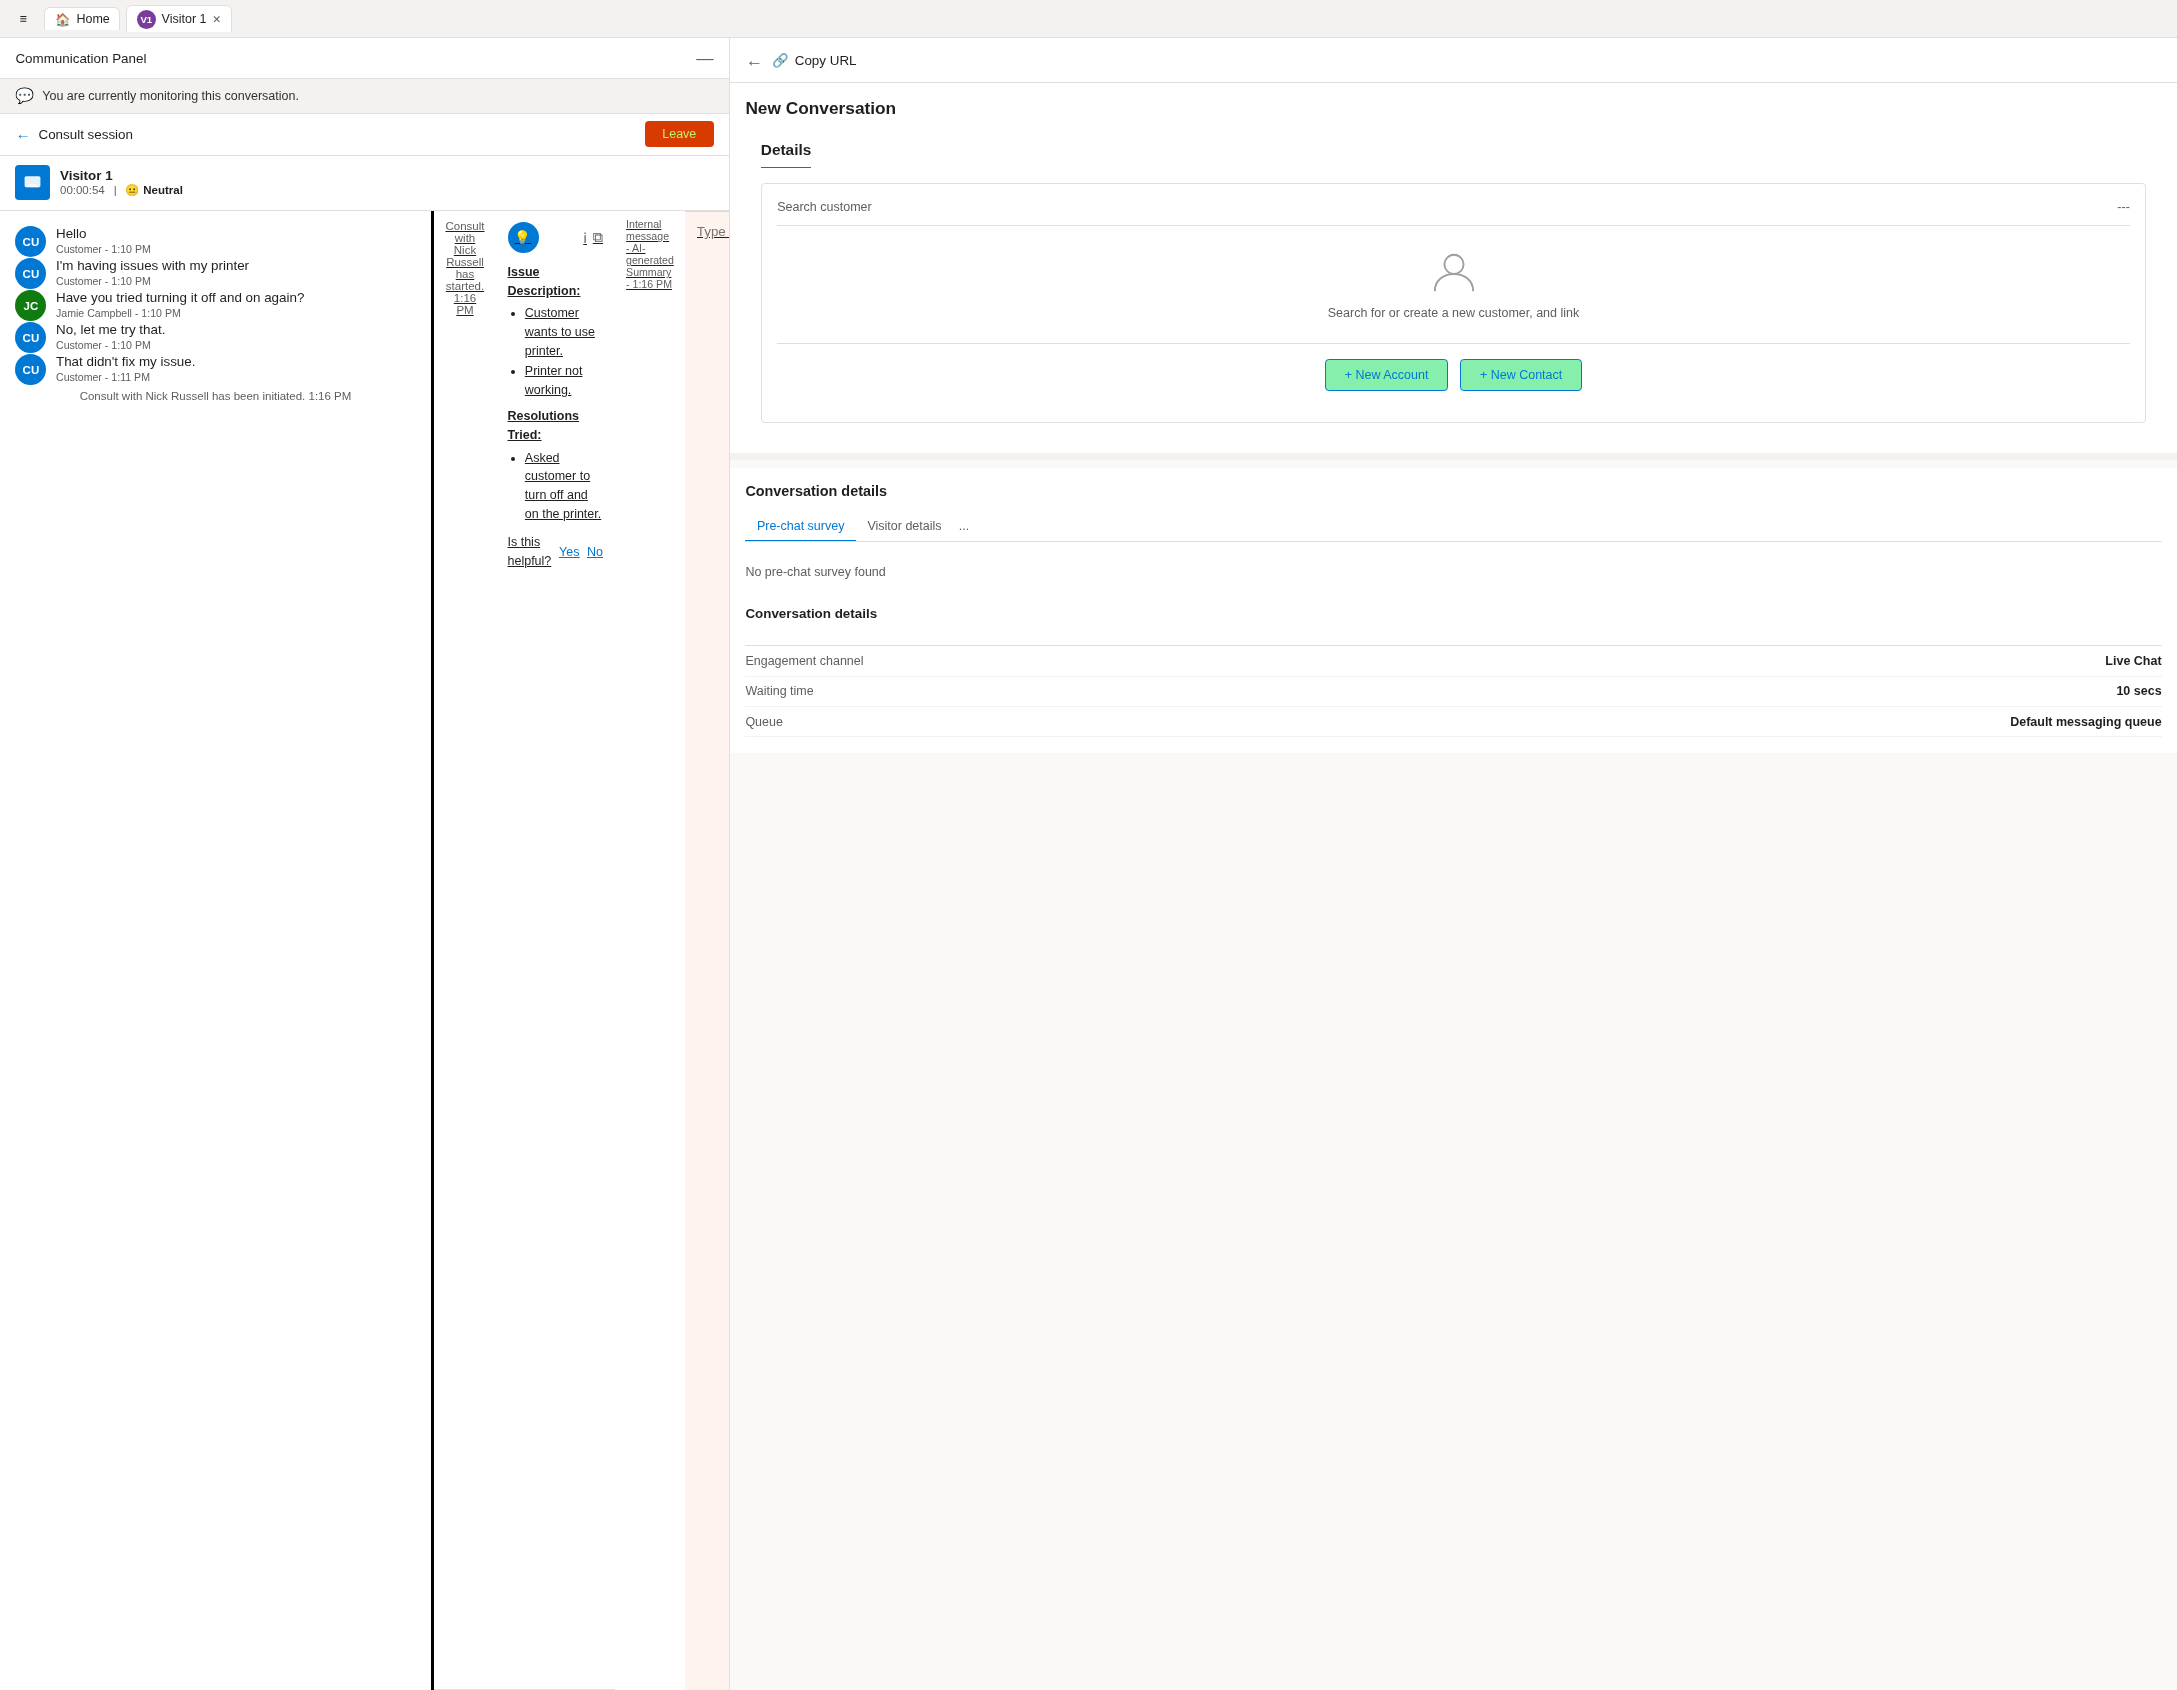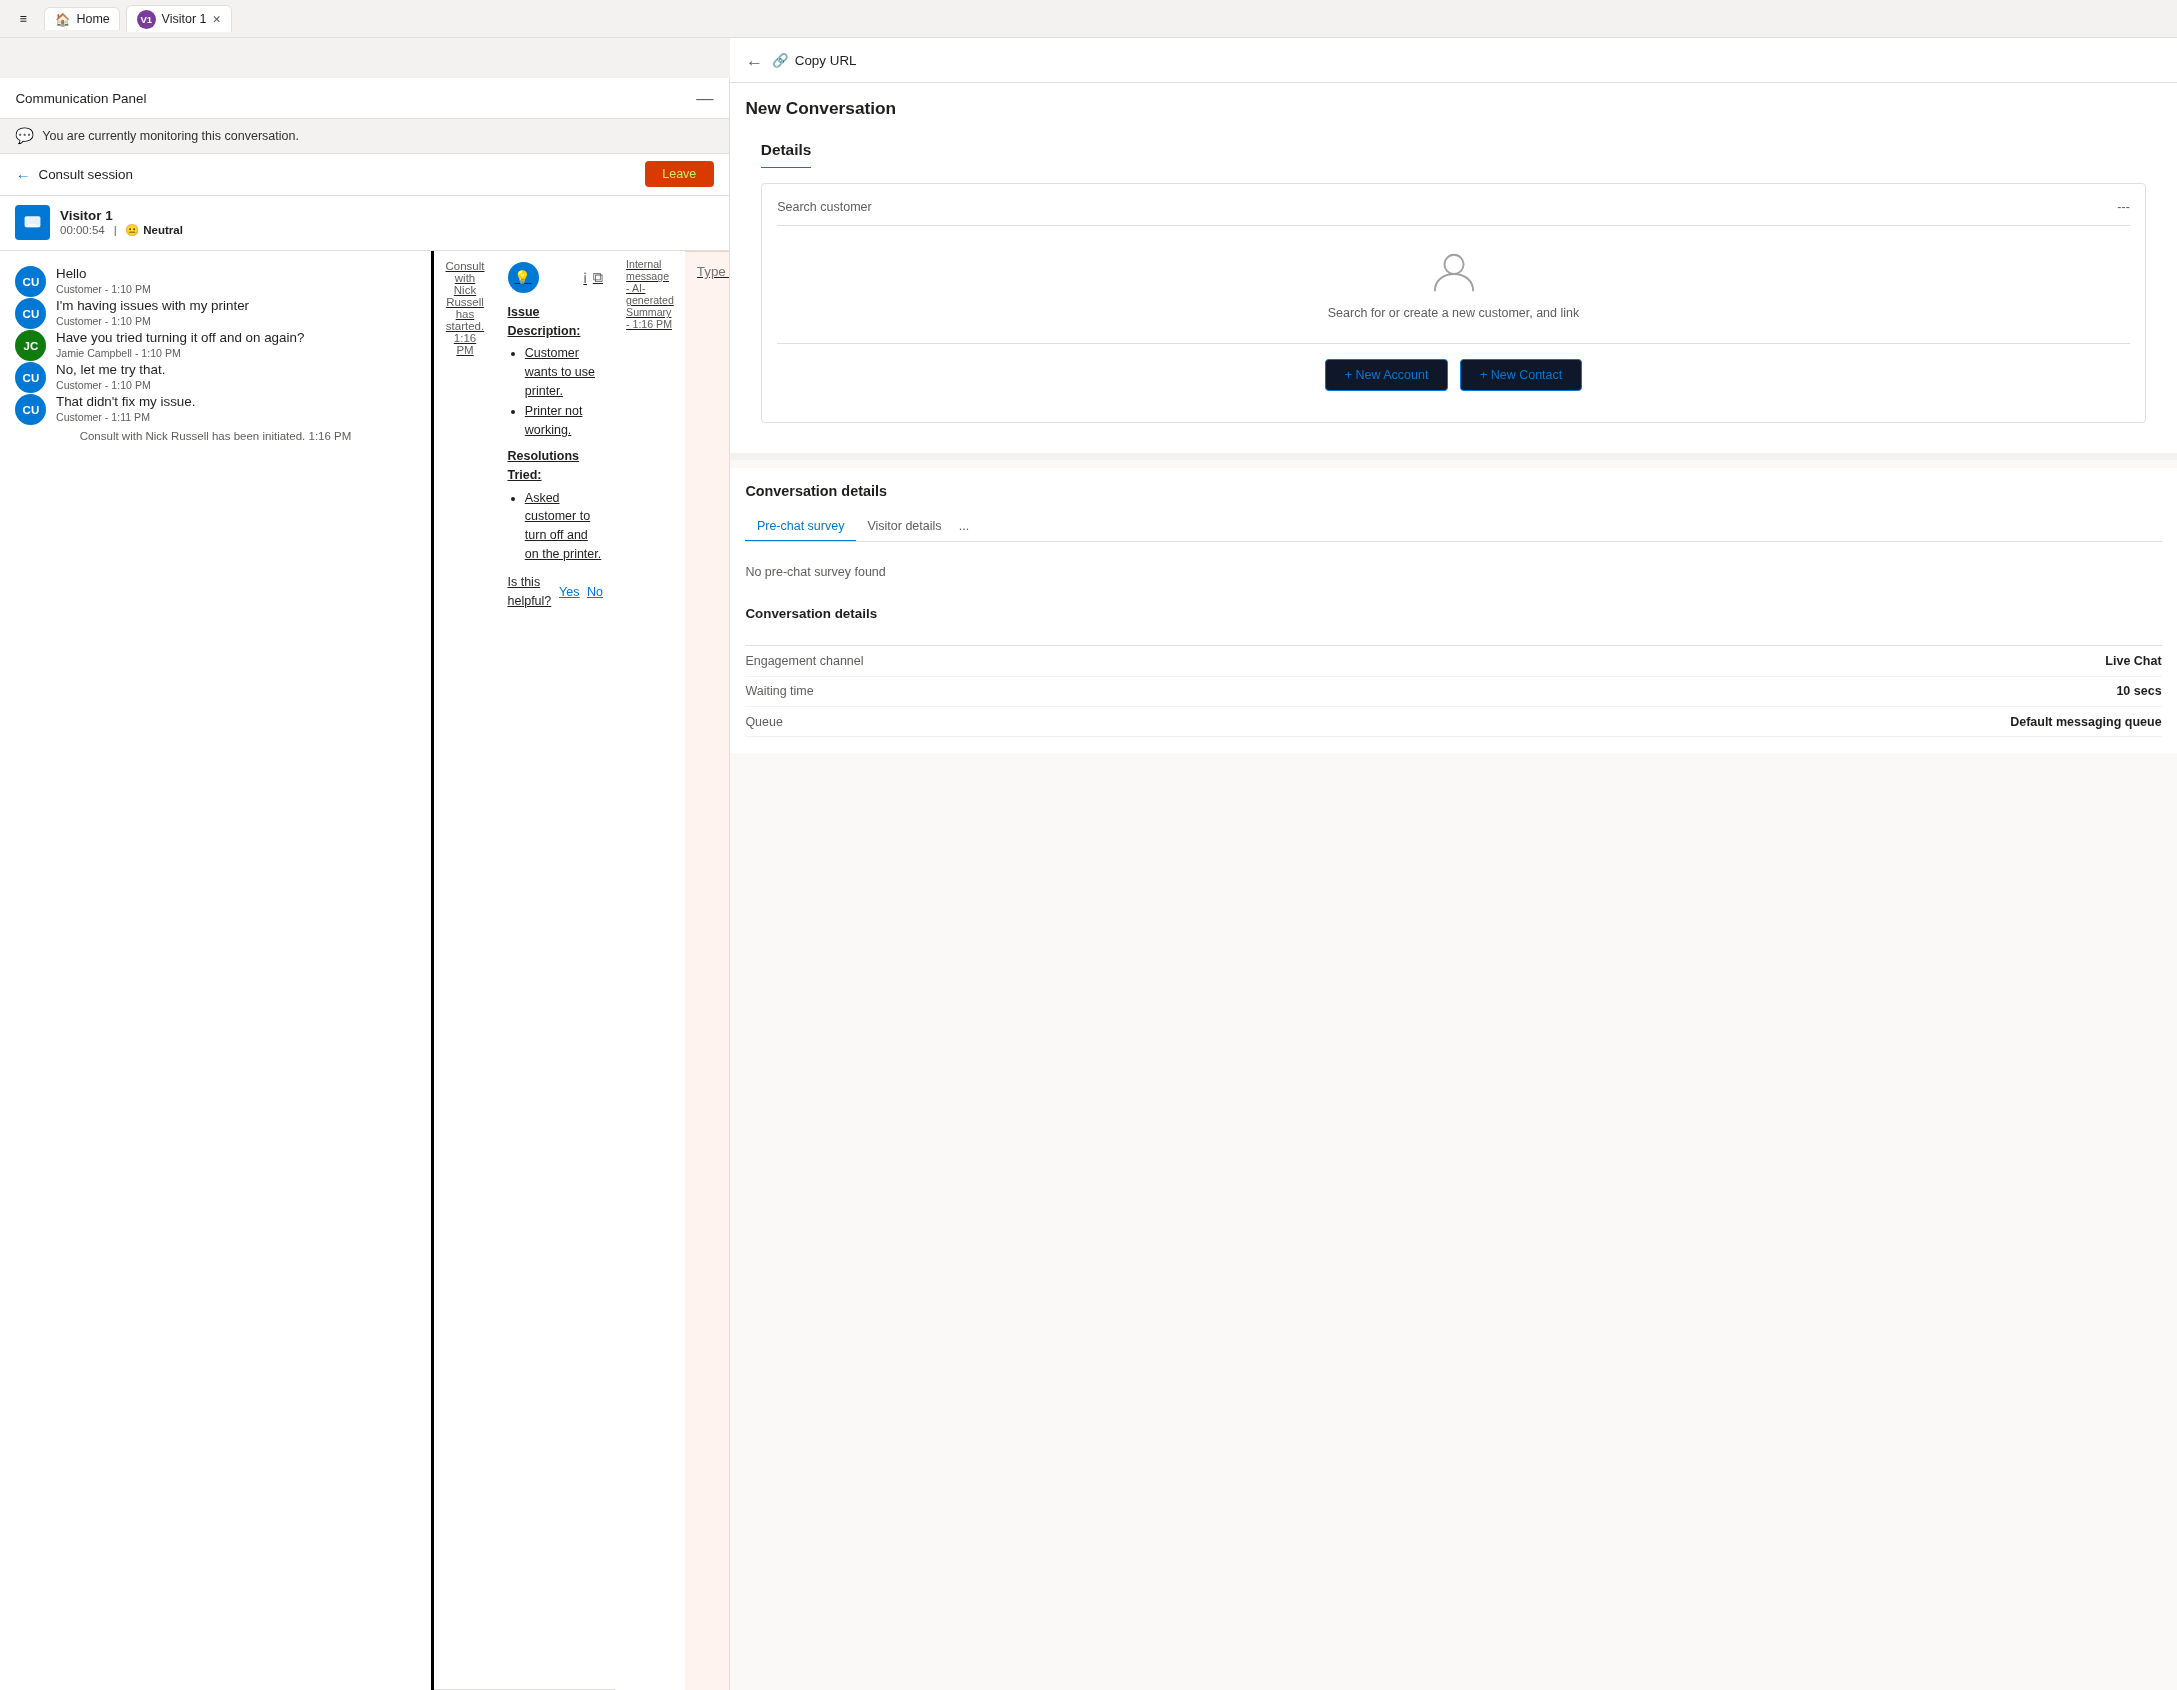--- a/index.html
+++ b/index.html
@@ -13,21 +13,21 @@
     .title-bar-hamburger { display: flex; align-items: center; justify-content: center; width: 31px; height: 31px; cursor: pointer; border-radius: 3.8px; }
     .tab { display: flex; align-items: center; gap: 5.8px; padding: 3.8px 9.6px; background: #fff; border-radius: 5.8px 5.8px 0 0; border: 1px solid #e1dfdd; border-bottom: none; cursor: pointer; font-size: 12.5px; }
     .tab.active { background: #fff; }
     .tab-close { color: #605e5c; font-size: 10.6px; cursor: pointer; }
     .tab-avatar { width: 19px; height: 19px; border-radius: 50%; background: #7a3c9a; color: #fff; font-size: 9.6px; display: flex; align-items: center; justify-content: center; font-weight: 600; }
 
     
     .main-layout { display: flex; height: calc(100vh - 38px); }
 
     
-    .left-panel { flex: 0 0 730px; display: flex; flex-direction: column; background: #fff; border-right: 1px solid #e1dfdd; margin-top: 40px; }
+    .left-panel { flex: 0 0 730px; display: flex; flex-direction: column; background: #fff; border-right: 1px solid #e1dfdd; }
 
     
     .comm-header { display: flex; align-items: center; justify-content: space-between; padding: 9.6px 15.4px; border-bottom: 1px solid #e1dfdd; }
     .comm-header-title { font-size: 13.4px; color: #201f1e; }
     .comm-header-minimize { color: #605e5c; font-size: 17.3px; cursor: pointer; }
 
     
     .monitor-banner { display: flex; align-items: center; gap: 7.7px; padding: 7.7px 15.4px; background: #f3f2f1; border-bottom: 1px solid #e1dfdd; font-size: 12.5px; color: #323130; }
     .monitor-icon { color: #0078d4; font-size: 15.4px; }
 
@@ -107,21 +107,21 @@
     .search-label { color: #605e5c; font-size: 12.5px; flex: 1; }
     .search-dashes { color: #605e5c; }
 
     
     .empty-customer { display: flex; flex-direction: column; align-items: center; justify-content: center; padding: 23px 15.4px; gap: 7.7px; }
     .empty-text { color: #605e5c; font-size: 12.5px; text-align: center; }
 
     
     .new-buttons-row { display: flex; gap: 11.5px; justify-content: center; padding: 15.4px; border-top: 1px solid #e1dfdd; }
     .new-account-btn, .new-contact-btn {
-      border: 1px solid #0078d4; background: #0f172a; color: #0078d4;
+      border: 1px solid #0078d4; background: #86efac; color: #0078d4;
       padding: 7.7px 19px; border-radius: 3.8px; cursor: pointer; font-size: 12.5px; font-weight: 500;
     }
 
     
     .conv-details-section { padding: 15.4px; background: #fff; margin-top: 7.7px; }
     .conv-details-title { font-size: 14.4px; font-weight: 600; margin-bottom: 11.5px; }
     .conv-tabs { display: flex; gap: 0; border-bottom: 1px solid #e1dfdd; margin-bottom: 15.4px; }
     .conv-tab { padding: 7.7px 11.5px; cursor: pointer; font-size: 12.5px; color: #605e5c; border-bottom: 1.9px solid transparent; }
     .conv-tab.active { color: #0078d4; border-bottom: 1.9px solid #0078d4; font-weight: 400; }
     .conv-tab-more { padding: 7.7px 5.8px; color: #605e5c; cursor: pointer; }

